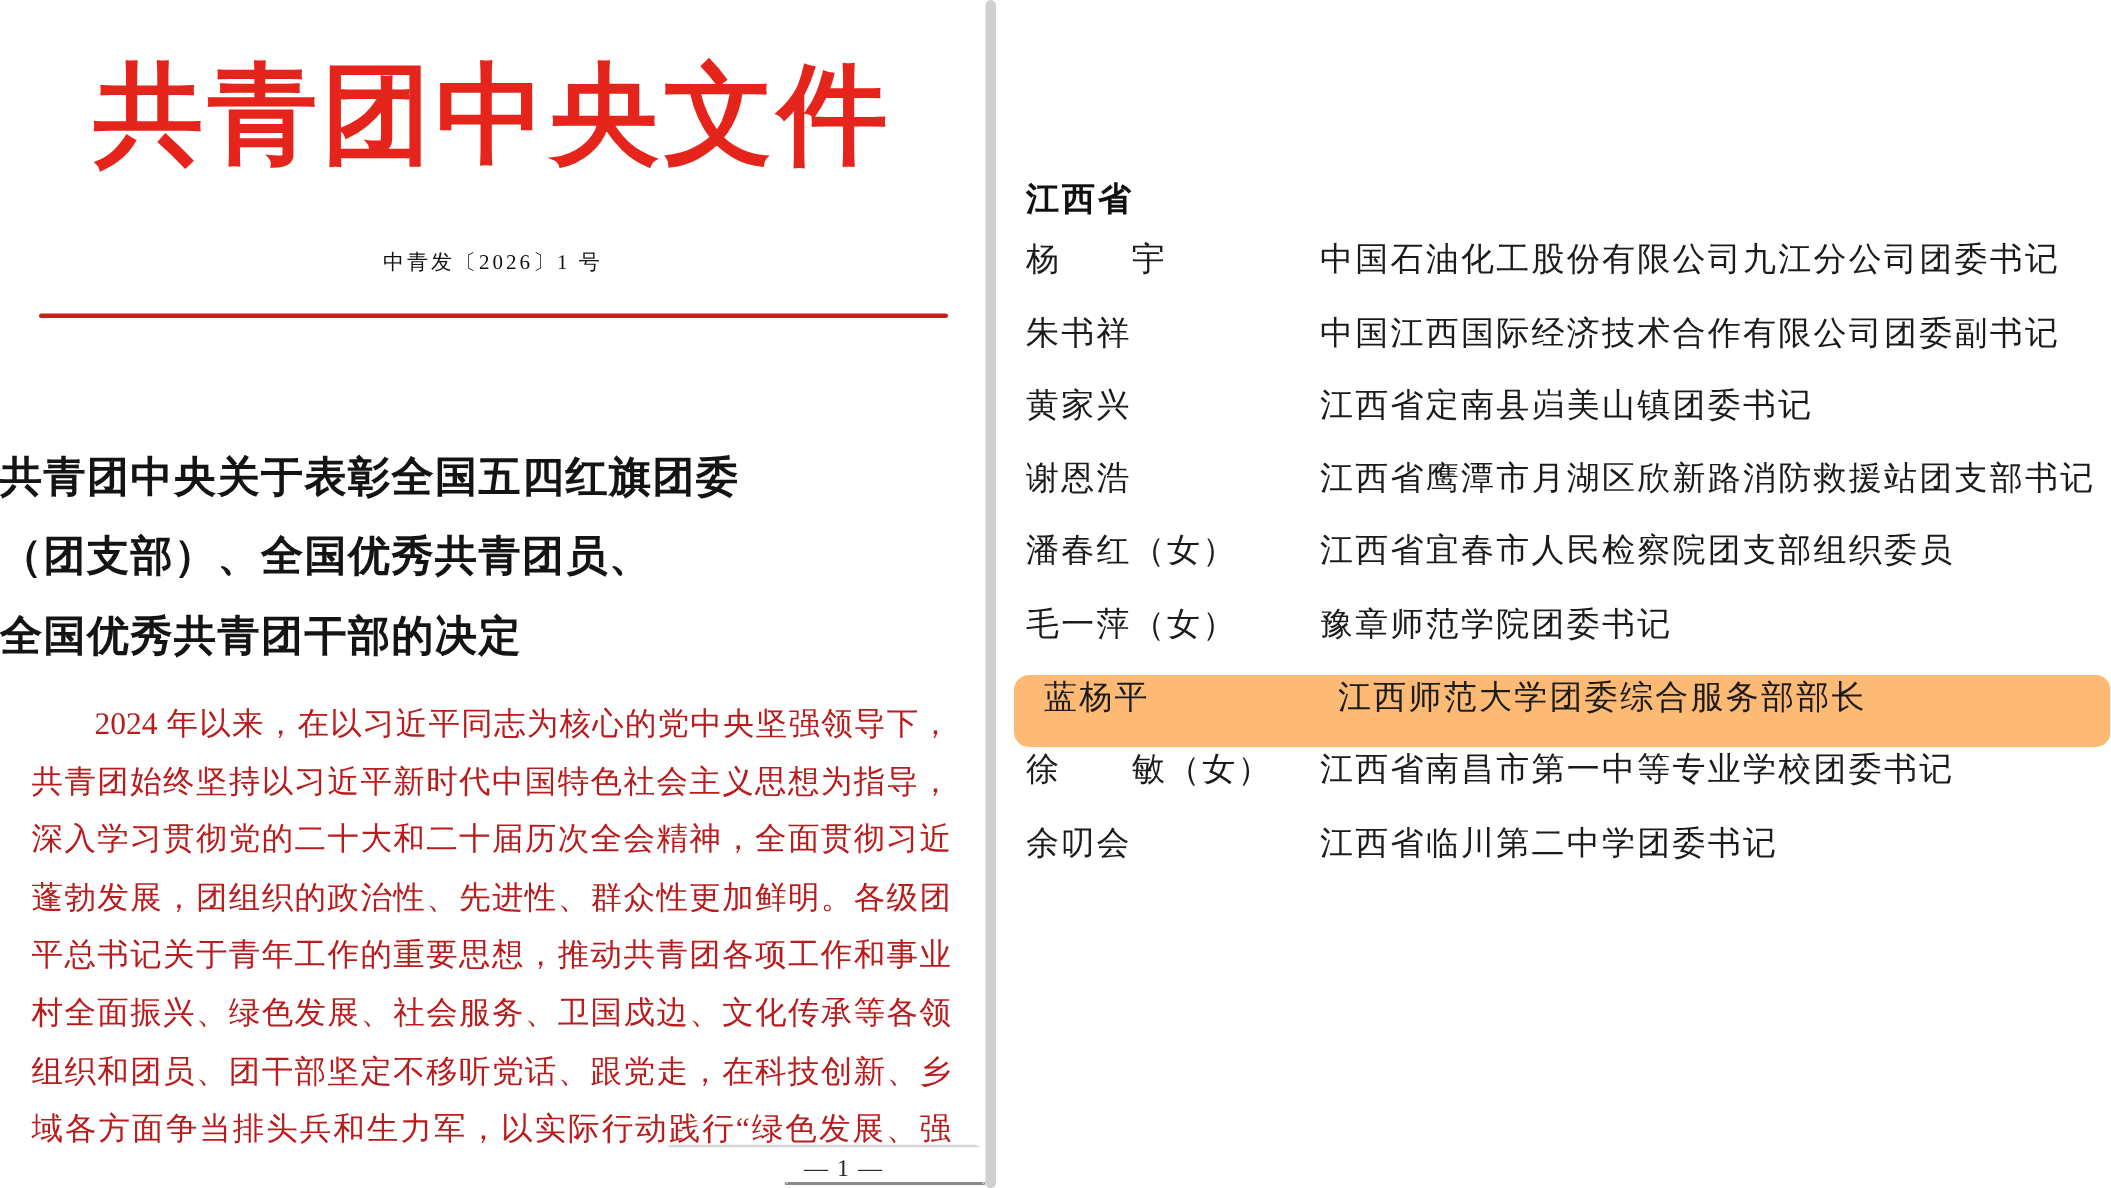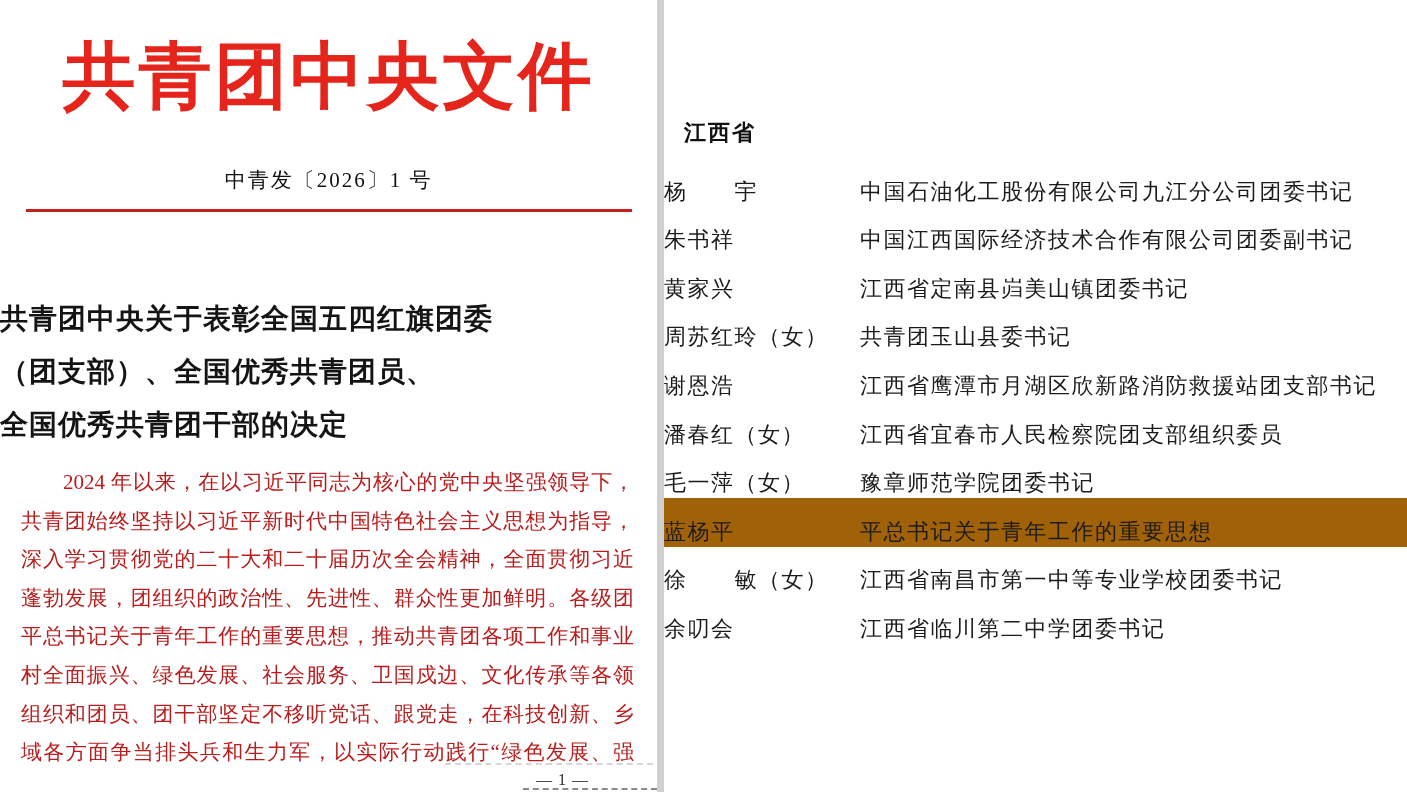--- a/index.html
+++ b/index.html
@@ -1,15 +1,15 @@
 <!DOCTYPE html>
 <html><head>
 <meta charset="utf-8">
 <style>
-  * { margin: 0; padding: 0; box-sizing: border-box; }
+  * { margin: 0; padding: 0; box-sizing: border-box; border-radius: 10px; }
   html, body { width: 1407px; height: 792px; background: #ffffff; overflow: hidden; }
   body {
     position: relative;
     font-family: "Liberation Serif", "DejaVu Serif", serif;
     color: #1c1c1c;
   }
 
   
   .left-page {
     position: absolute; left: 0; top: 0; width: 657px; height: 792px;
@@ -18,21 +18,21 @@
   .doc-header {
     position: absolute; left: 0; top: 28px; width: 100%;
     text-align: center;
     font-size: 73px; font-weight: 700; letter-spacing: 3px;
     color: #e5251b;
     white-space: nowrap;
   }
   .doc-number {
     position: absolute; left: 0; top: 166px; width: 100%;
     text-align: center;
-    font-size: 21px; letter-spacing: 2px;
+    font-size: 14px; letter-spacing: 2px;
     color: #111;
   }
   .red-rule {
     position: absolute; left: 26px; top: 209px; width: 606px; height: 3px;
     background: #c4211a;
   }
   .doc-title {
     position: absolute; left: 0; top: 292px; width: 100%;
     font-size: 28px; font-weight: 700; line-height: 53px; letter-spacing: 1px;
     color: #141414;
@@ -75,27 +75,28 @@
   }
   .section-header {
     position: absolute; left: 20px; top: 118px;
     font-size: 22px; font-weight: 700; letter-spacing: 2px;
     color: #111;
   }
   .entry-list {
     position: absolute; left: 0; top: 158px; width: 100%;
   }
   .entry-row {
-    display: flex; align-items: flex-end;
+    display: flex; align-items: flex-start;
     height: 48.6px;
+    padding-left: 20px;
     font-size: 22px; letter-spacing: 1.5px;
     color: #1b1b1b;
     white-space: nowrap;
   }
-  .entry-row.highlighted { background: #a16207; }
+  .entry-row.highlighted { background: #fdba74; margin-left: 12px; }
   .entry-name {
     flex: 0 0 196px;
   }
   .entry-position {
     flex: 1 1 auto;
   }
 </style>
 </head>
 <body>
 
@@ -134,38 +135,34 @@
       </div>
       <div class="entry-row">
         <span class="entry-name">朱书祥</span>
         <span class="entry-position">中国江西国际经济技术合作有限公司团委副书记</span>
       </div>
       <div class="entry-row">
         <span class="entry-name">黄家兴</span>
         <span class="entry-position">江西省定南县岿美山镇团委书记</span>
       </div>
       <div class="entry-row">
-        <span class="entry-name">周苏红玲（女）</span>
-        <span class="entry-position">共青团玉山县委书记</span>
-      </div>
-      <div class="entry-row">
         <span class="entry-name">谢恩浩</span>
         <span class="entry-position">江西省鹰潭市月湖区欣新路消防救援站团支部书记</span>
       </div>
       <div class="entry-row">
         <span class="entry-name">潘春红（女）</span>
         <span class="entry-position">江西省宜春市人民检察院团支部组织委员</span>
       </div>
       <div class="entry-row">
         <span class="entry-name">毛一萍（女）</span>
         <span class="entry-position">豫章师范学院团委书记</span>
       </div>
       <div class="entry-row highlighted">
         <span class="entry-name">蓝杨平</span>
-        <span class="entry-position">平总书记关于青年工作的重要思想</span>
+        <span class="entry-position">江西师范大学团委综合服务部部长</span>
       </div>
       <div class="entry-row">
         <span class="entry-name">徐　　敏（女）</span>
         <span class="entry-position">江西省南昌市第一中等专业学校团委书记</span>
       </div>
       <div class="entry-row">
         <span class="entry-name">余叨会</span>
         <span class="entry-position">江西省临川第二中学团委书记</span>
       </div>
     </div>

